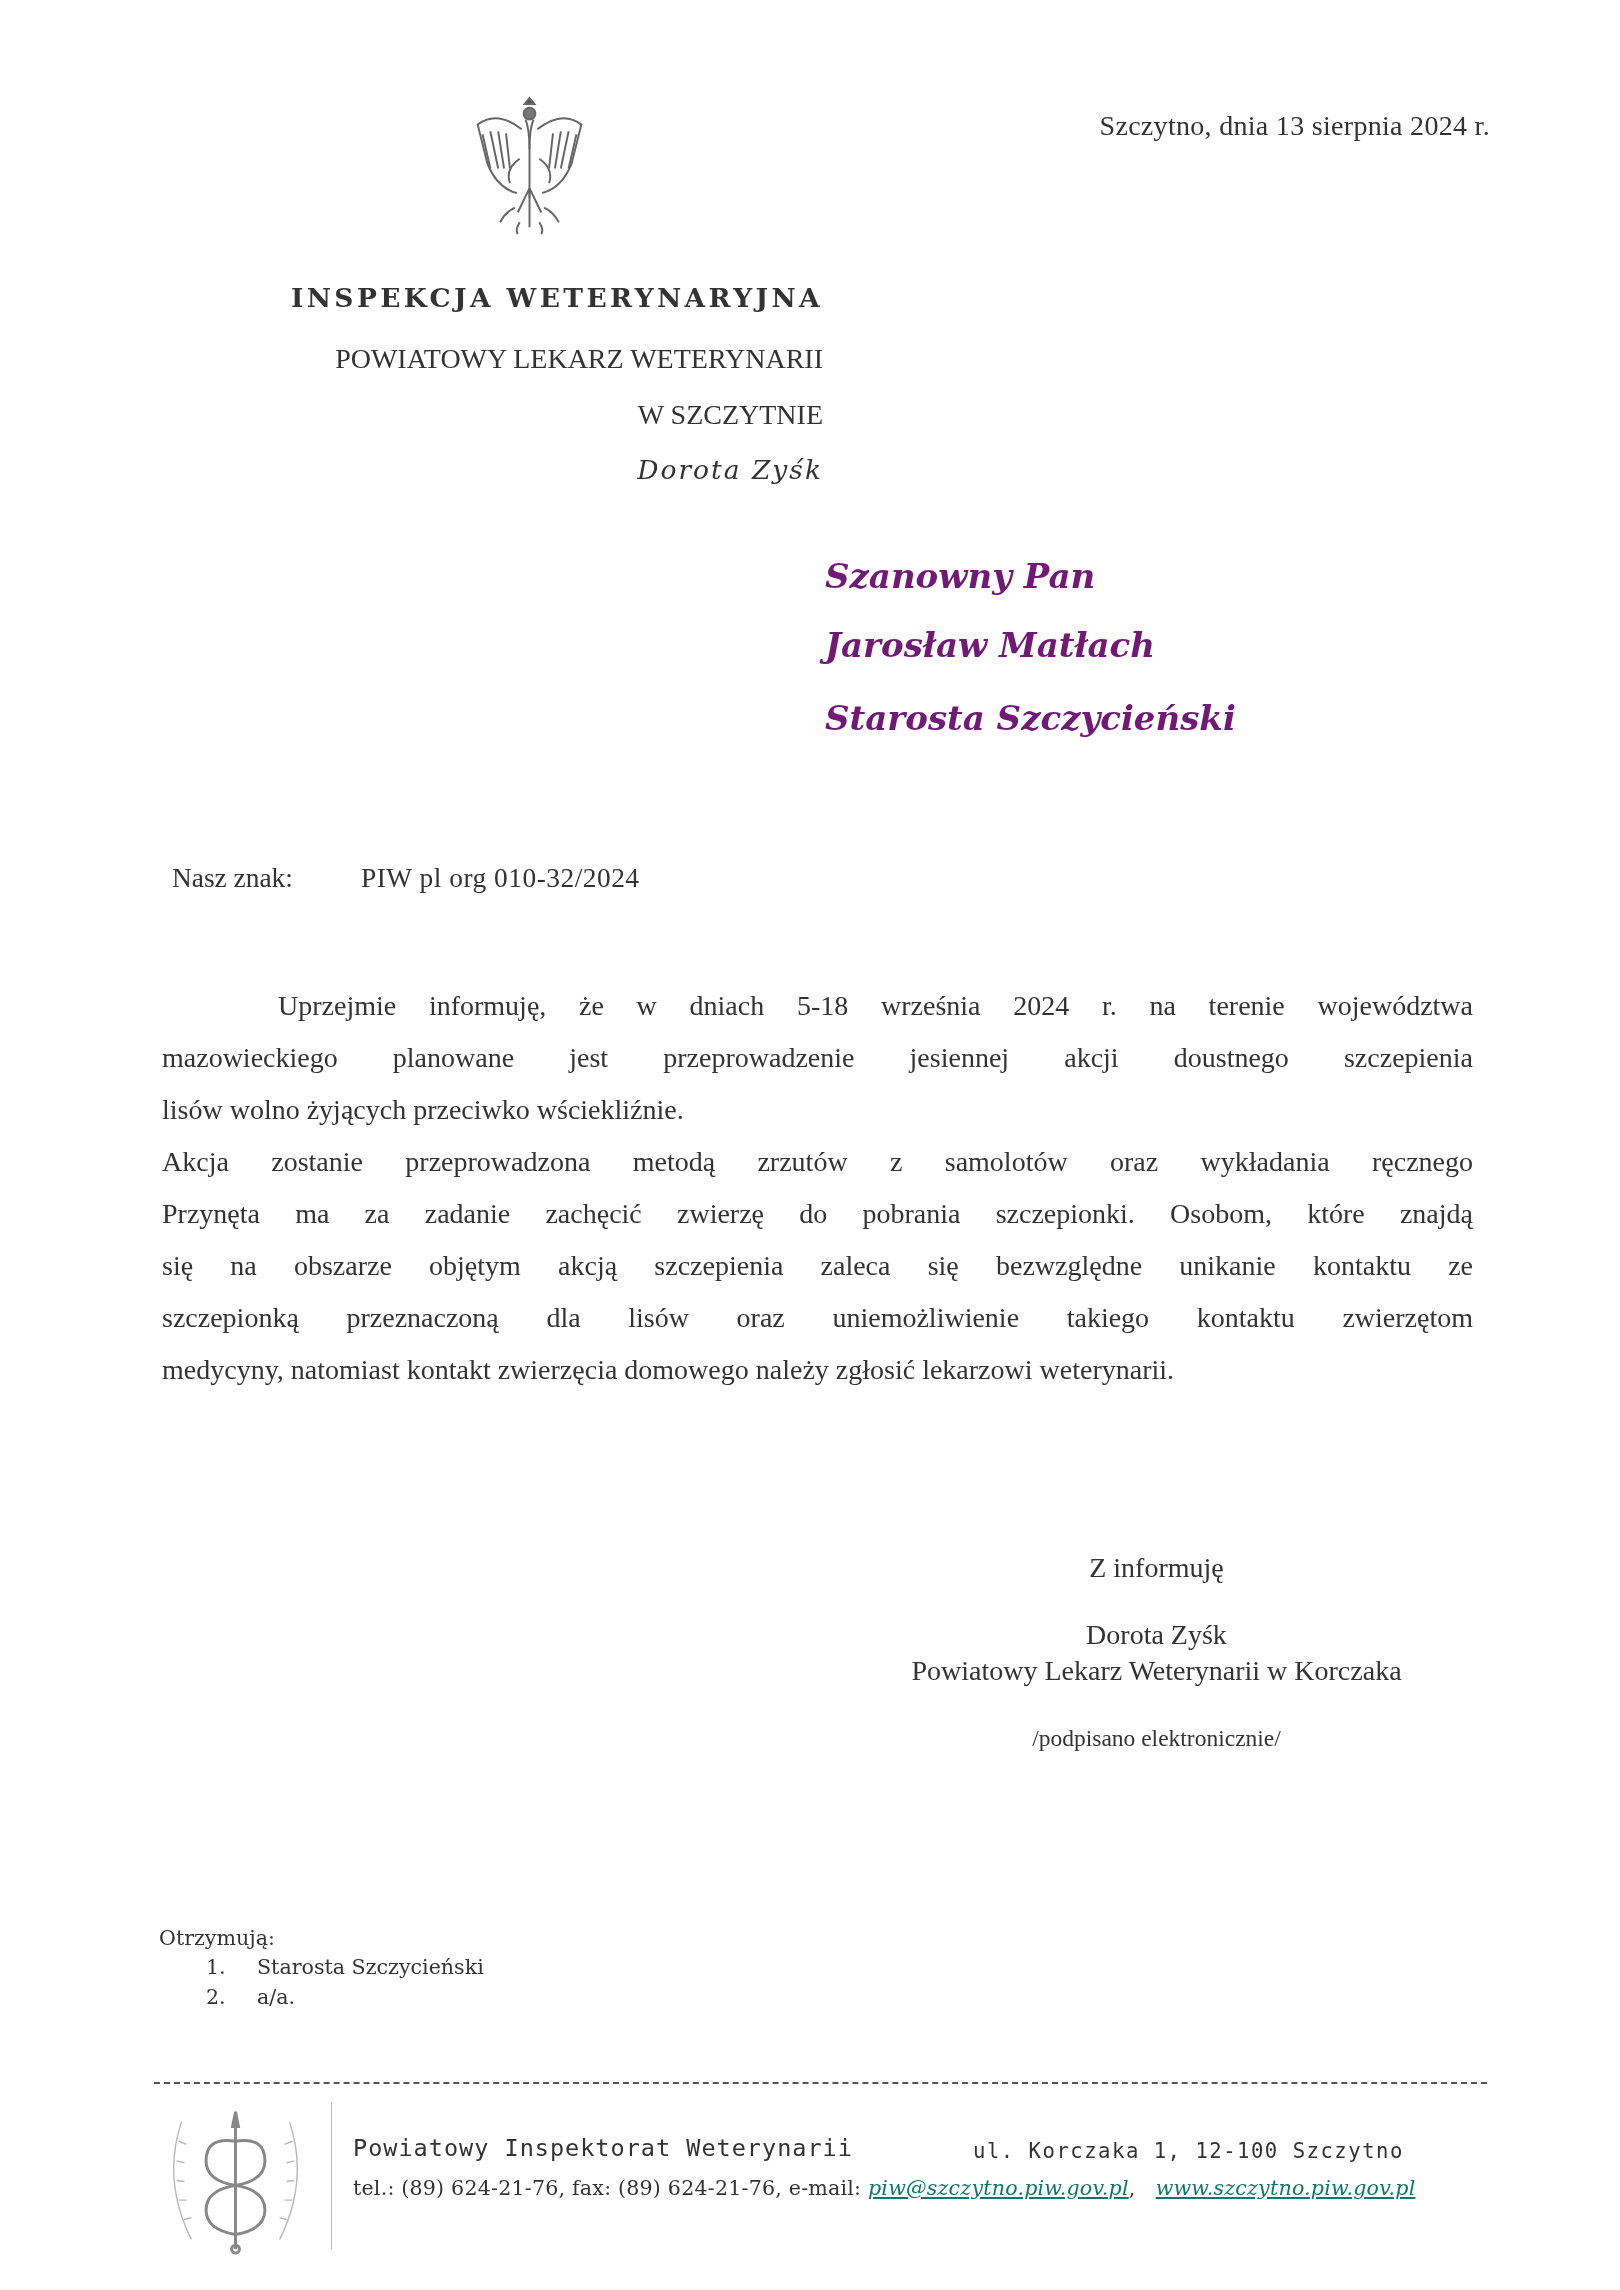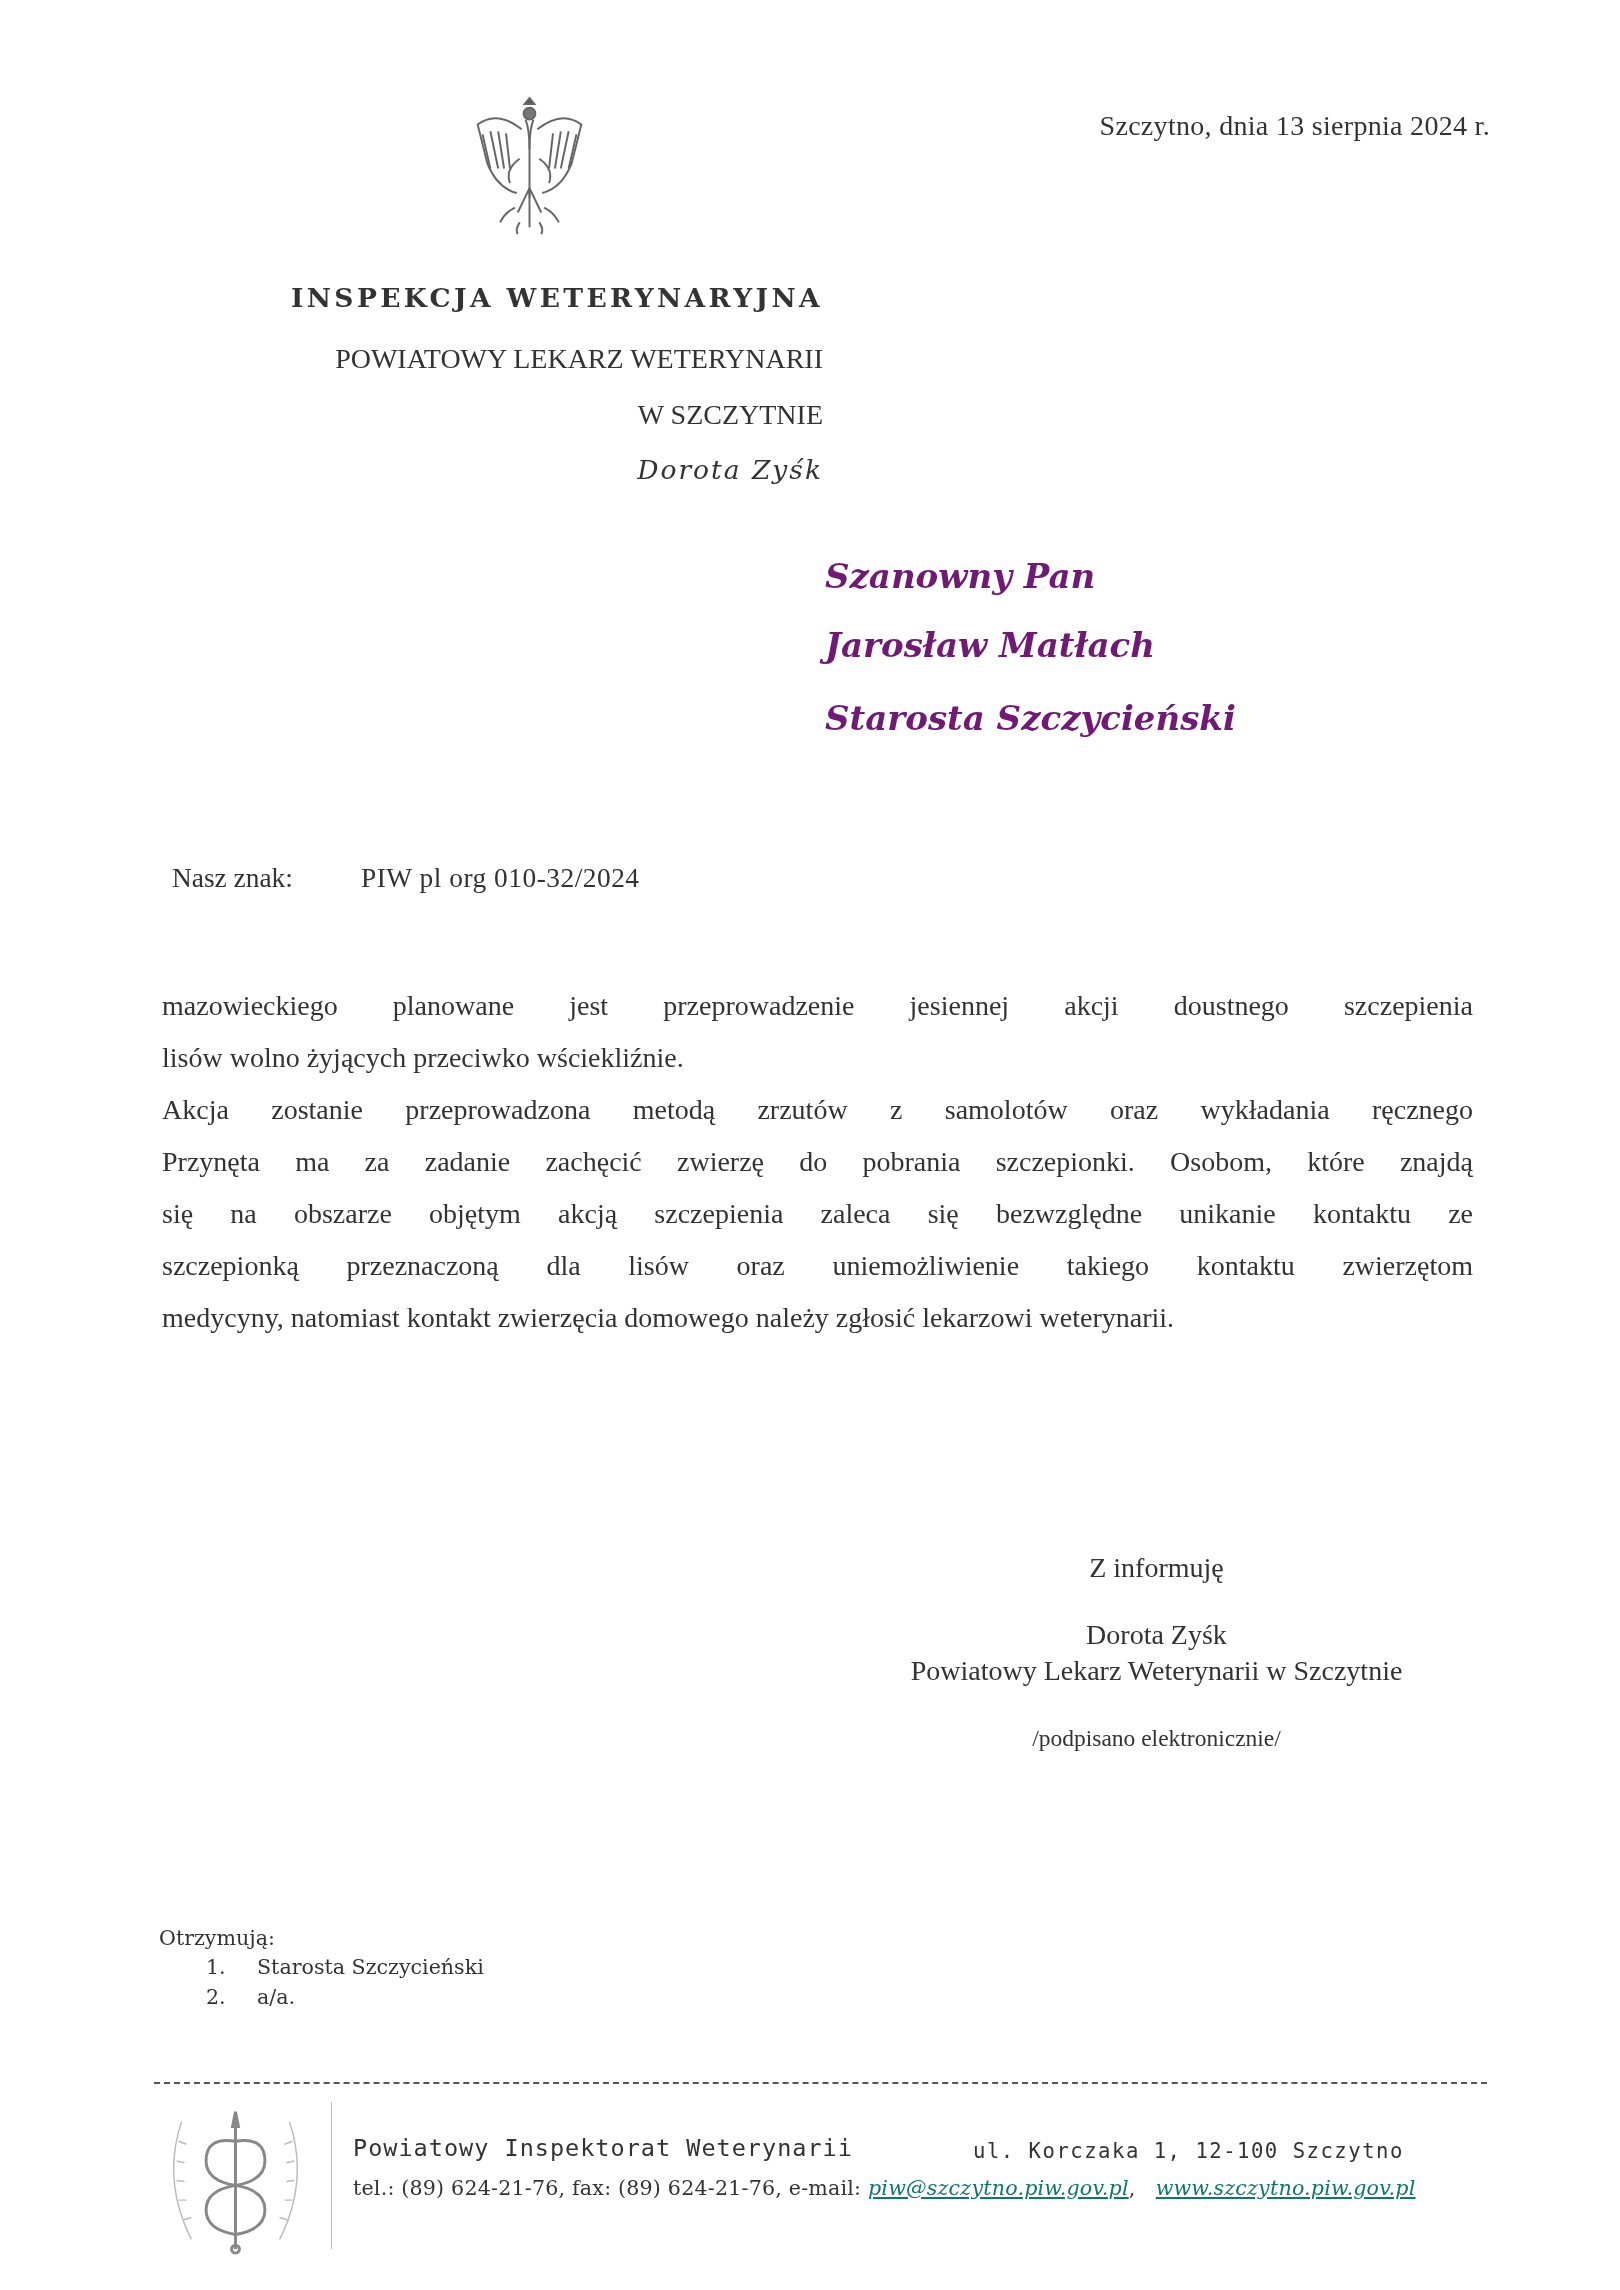--- a/index.html
+++ b/index.html
@@ -69,32 +69,33 @@
 <div class="abs hdr hdr-name">Dorota Zyśk</div>
 
 <div class="abs addr addr1">Szanowny Pan</div>
 <div class="abs addr addr2">Jarosław Matłach</div>
 <div class="abs addr addr3">Starosta Szczycieński</div>
 
 <div class="abs ref-label">Nasz znak:</div>
 <div class="abs ref-value">PIW pl org 010-32/2024</div>
 
 <div class="abs body-text">
+  <span class="line" style="padding-left:116px">Uprzejmie informuję, że w dniach 5-18 września 2024 r. na terenie województwa</span>
   <span class="line">mazowieckiego planowane jest przeprowadzenie jesiennej akcji doustnego szczepienia</span>
   <span class="line last">lisów wolno żyjących przeciwko wściekliźnie.</span>
   <span class="line">Akcja zostanie przeprowadzona metodą zrzutów z samolotów oraz wykładania ręcznego</span>
   <span class="line">Przynęta ma za zadanie zachęcić zwierzę do pobrania szczepionki. Osobom, które znajdą</span>
   <span class="line">się na obszarze objętym akcją szczepienia zaleca się bezwzględne unikanie kontaktu ze</span>
   <span class="line">szczepionką przeznaczoną dla lisów oraz uniemożliwienie takiego kontaktu zwierzętom</span>
   <span class="line last">medycyny, natomiast kontakt zwierzęcia domowego należy zgłosić lekarzowi weterynarii.</span>
 </div>
 
 <div class="abs closing cl1">Z informuję</div>
 <div class="abs closing cl2">Dorota Zyśk</div>
-<div class="abs closing cl3">Powiatowy Lekarz Weterynarii w Szczytnie</div>
+<div class="abs closing cl3">Powiatowy Lekarz Weterynarii w Korczaka</div>
 <div class="abs closing cl4">/podpisano elektronicznie/</div>
 
 <div class="abs recv recv-label">Otrzymują:</div>
 <div class="abs recv-num ri1">1.</div>
 <div class="abs recv-txt ri1">Starosta Szczycieński</div>
 <div class="abs recv-num ri2">2.</div>
 <div class="abs recv-txt ri2">a/a.</div>
 
 <div class="abs rule"></div>
 

